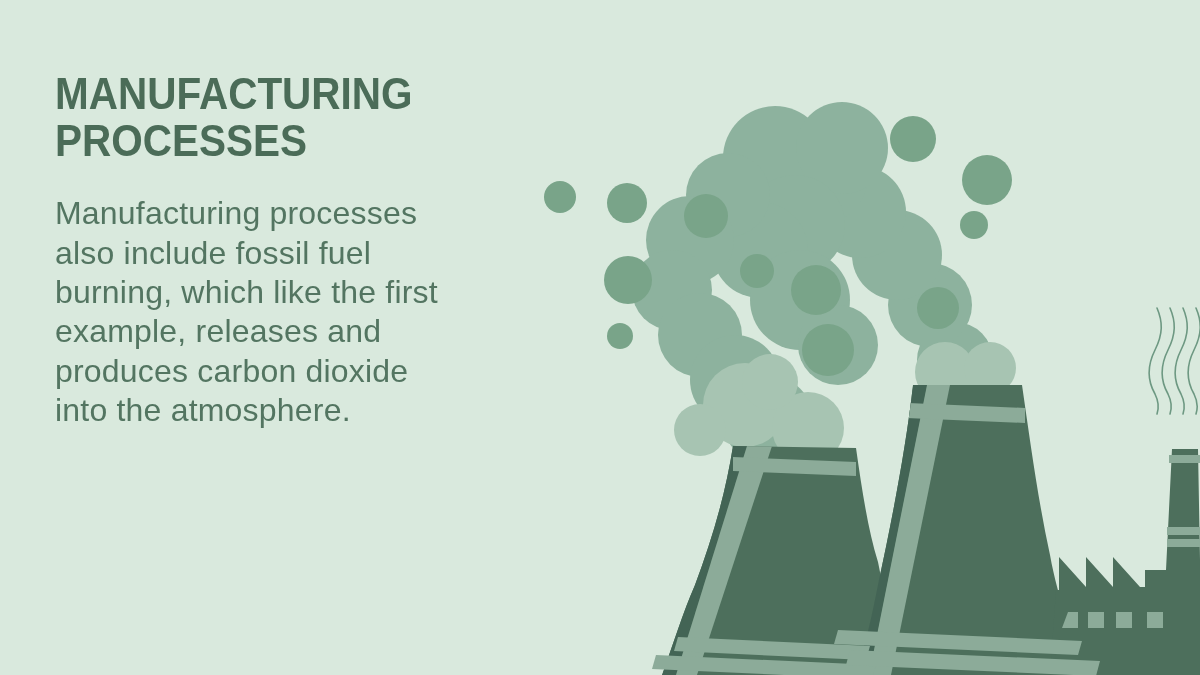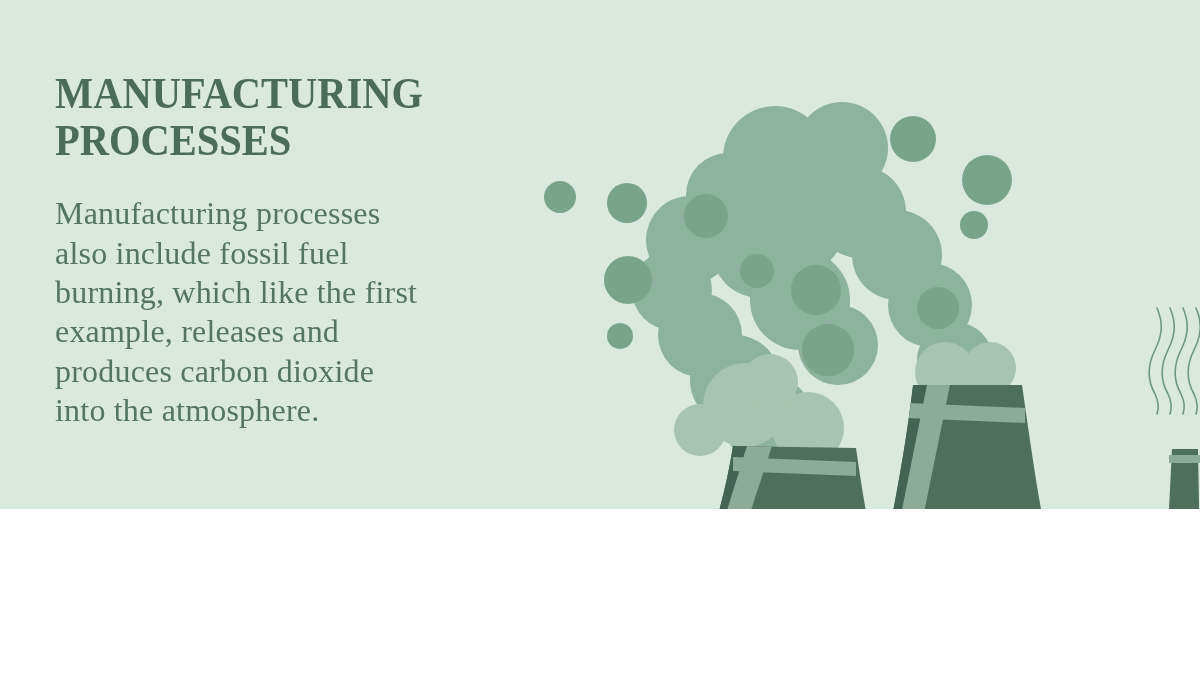--- a/index.html
+++ b/index.html
@@ -4,21 +4,21 @@
 <style>
   :root{
     --background:#d9e9dd; --title-text:#4b6c58; --body-text:#537561;
     --smoke-light:#a7c4b2; --smoke-mid:#8db29e; --smoke-dark:#79a489;
     --structure-dark:#4d6f5c; --structure-darker:#436455; --structure-stripe:#8cab99;
     --heat-wave:#6d9882;
   }
   *{margin:0;padding:0;box-sizing:border-box;}
   html,body{width:1200px;height:675px;}
   body{font-family:"Liberation Sans",sans-serif;overflow:hidden;}
-  .slide{position:relative;width:1200px;height:509px;background:var(--background);overflow:hidden;font-family:Liberation Serif, serif;}
+  .slide{position:relative;width:1200px;height:675px;background:var(--background);overflow:hidden;}
   .illustration{position:absolute;inset:0;width:1200px;height:675px;display:block;}
   .text-col{position:absolute;left:55px;top:70px;width:500px;z-index:2;}
   .slide-title{
     color:var(--title-text);
     font-size:44px;font-weight:800;line-height:1.07;letter-spacing:0px;
     transform:scaleX(0.92);transform-origin:0 0;
     white-space:pre-line;
   }
   .slide-body{
     margin-top:30px;color:var(--body-text);

